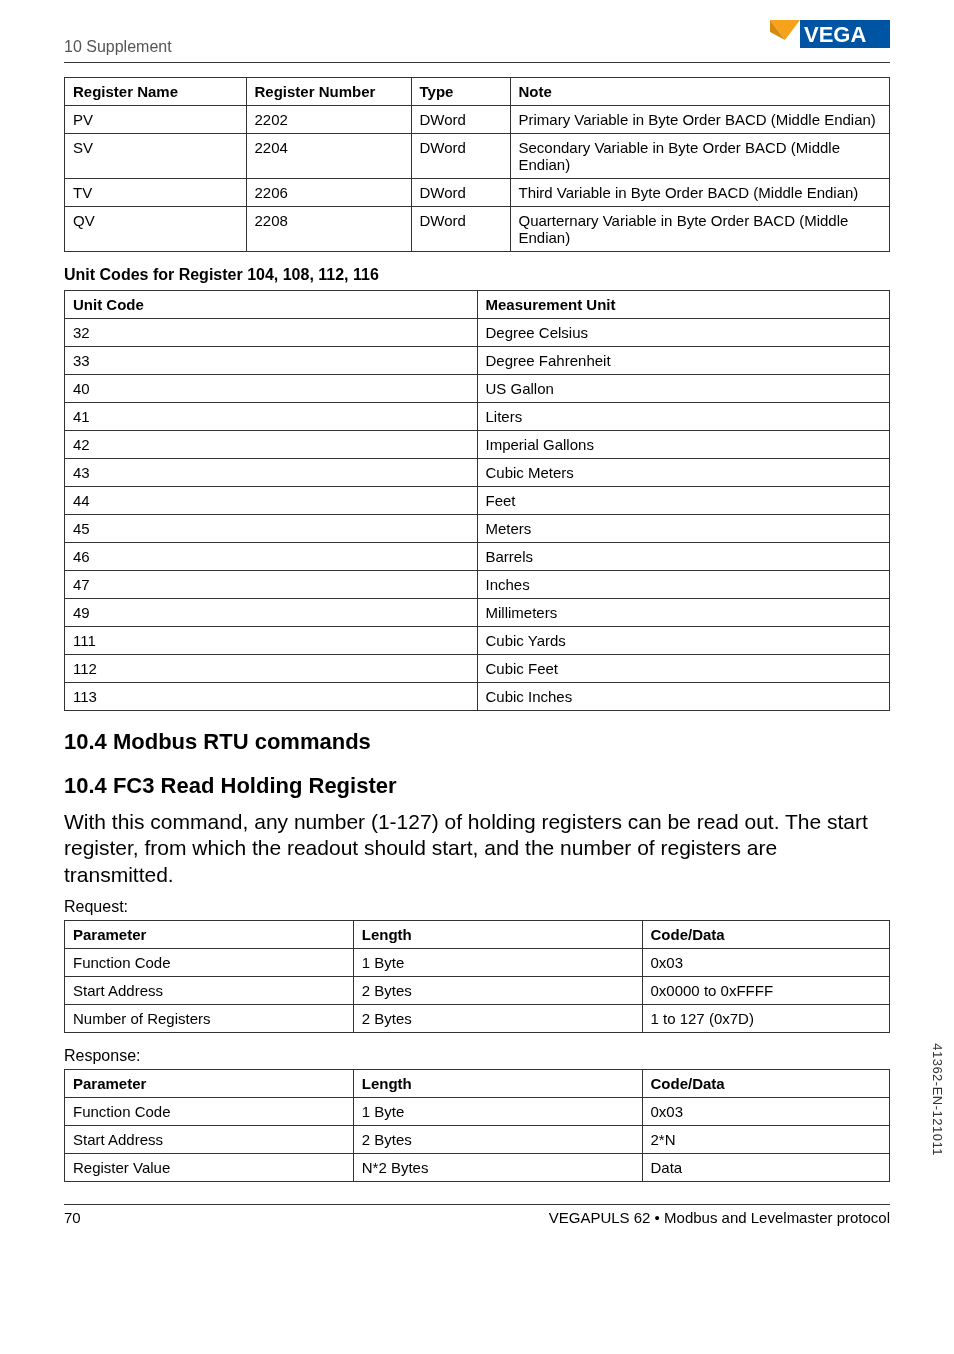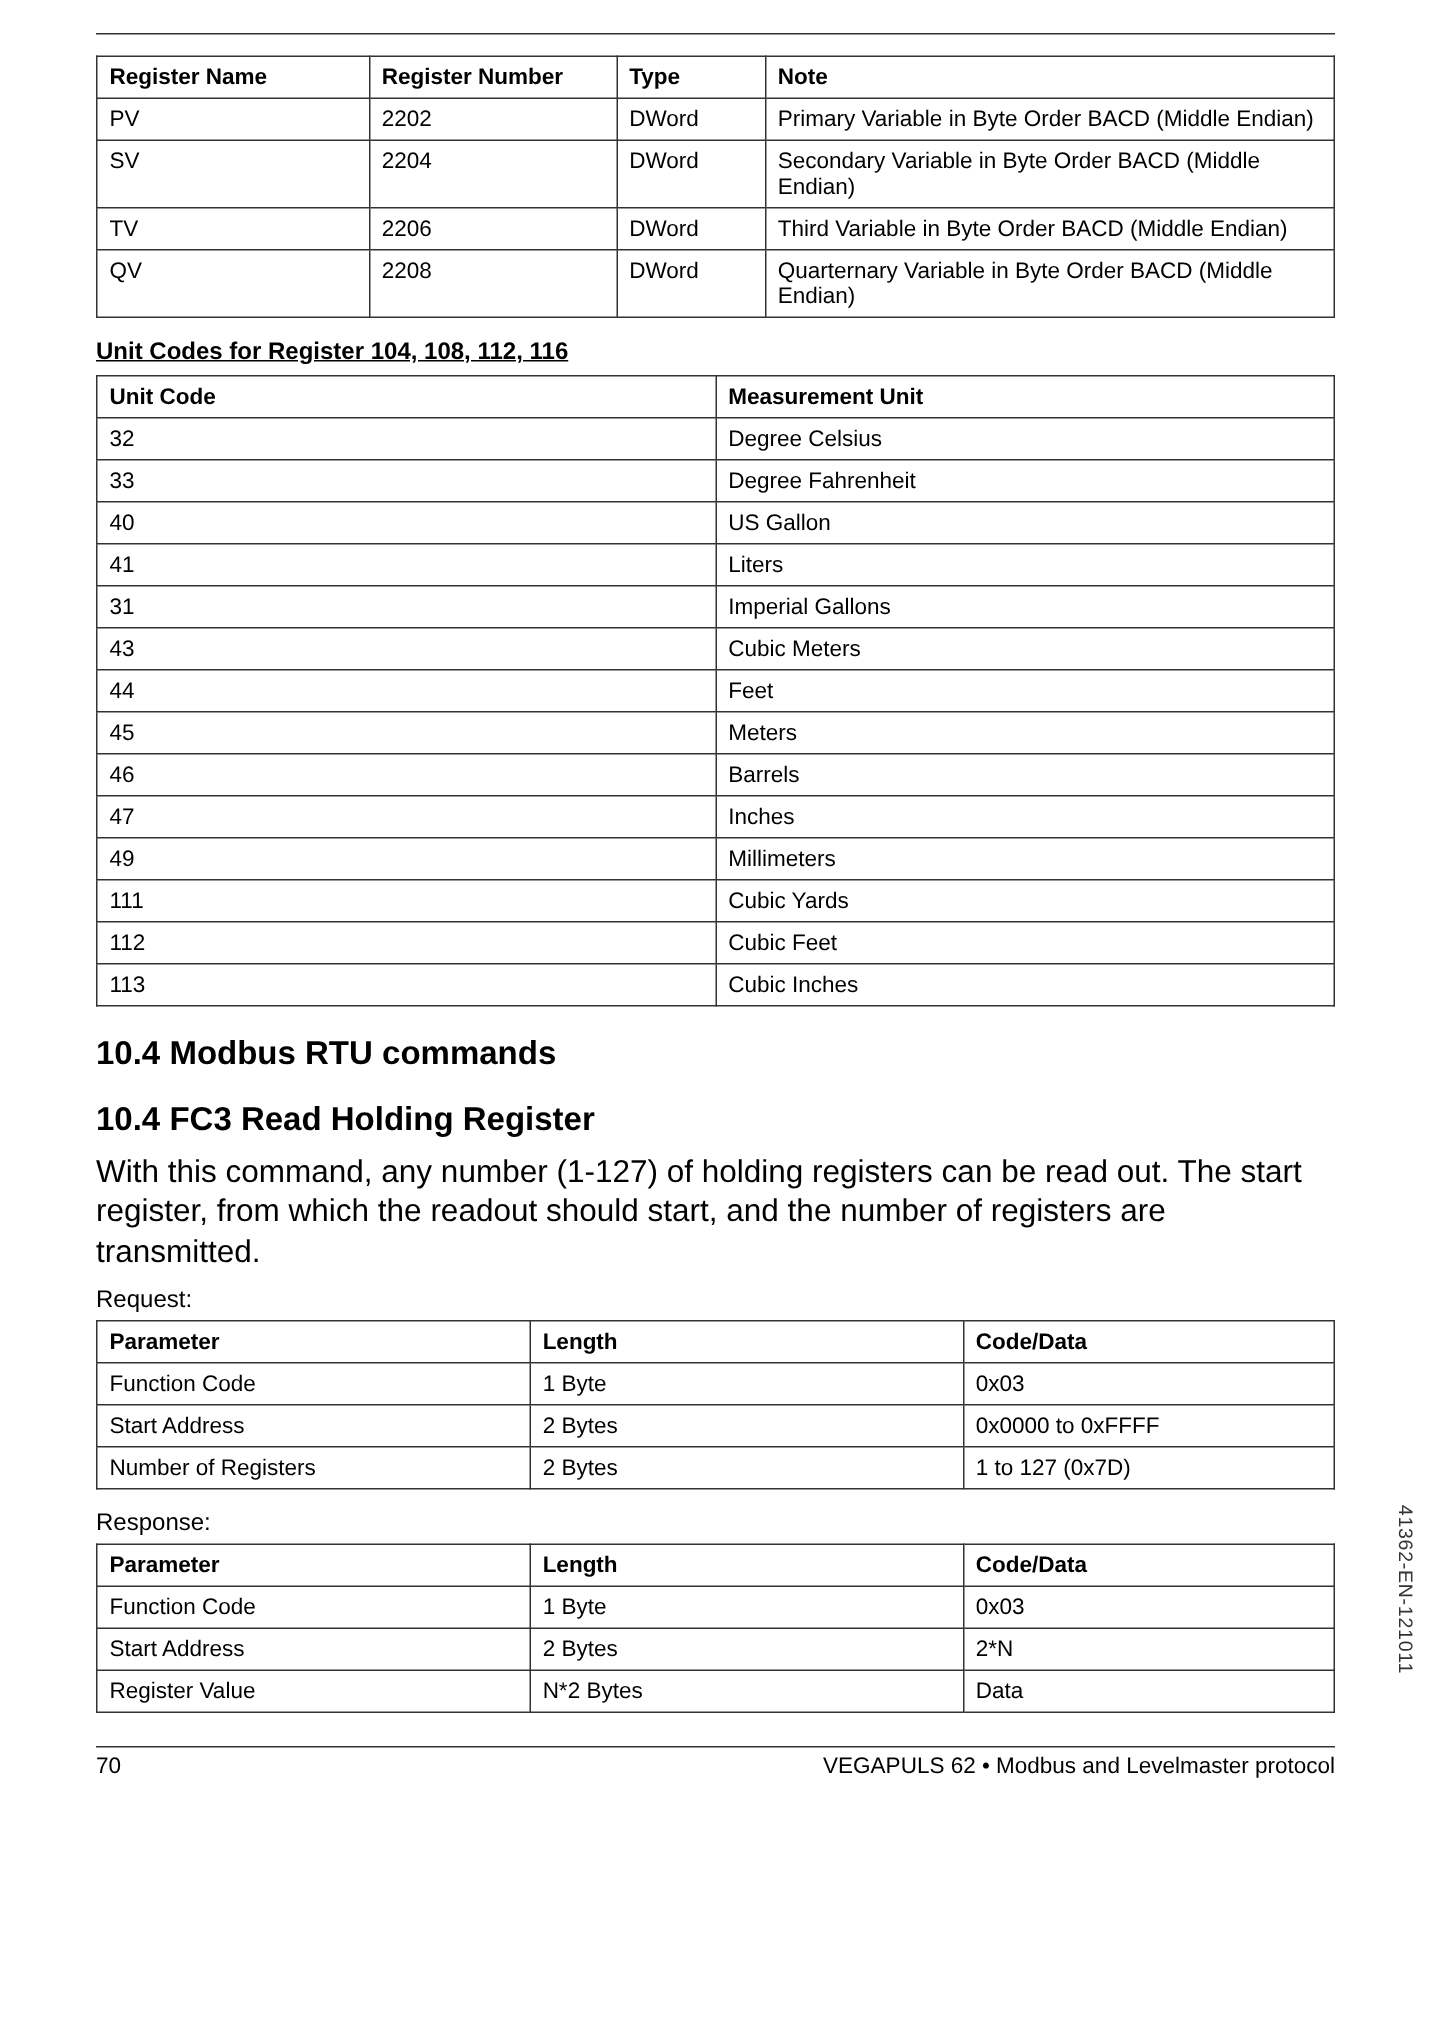--- a/index.html
+++ b/index.html
@@ -51,21 +51,20 @@
     vertical-align: top;
   }
   table.data th {
     font-weight: bold;
     background: #fff;
   }
   .section-title {
     font-size: 16px;
     font-weight: bold;
     margin: 6px 0 6px 0;
-    text-decoration: underline;
   }
   h2.h10 {
     font-size: 22px;
     font-weight: bold;
     margin: 18px 0 10px 0;
   }
   .para {
     font-size: 21px;
     line-height: 1.25;
     margin: 4px 0 10px 0;
@@ -93,20 +92,33 @@
     font-size: 13px;
     color: #333;
     letter-spacing: 0.5px;
   }
 </style>
 </head>
 <body>
 
 <div class="page">
 
+  <div class="header">
+    <div class="breadcrumb">10 Supplement</div>
+    <div class="logo">
+      <svg width="120" height="36" viewBox="0 0 120 36">
+        <g>
+          <polygon points="0,0 30,0 15,20" fill="#f6a21b"></polygon>
+          <polygon points="0,0 15,20 0,12" fill="#d88a10"></polygon>
+          <rect x="30" y="0" width="90" height="28" fill="#0054a4"></rect>
+          <text x="34" y="22" font-family="Arial" font-weight="bold" font-size="22" fill="#fff">VEGA</text>
+        </g>
+      </svg>
+    </div>
+  </div>
   <hr class="hr-top">
 
   <table class="data">
     <thead>
       <tr>
         <th style="width:22%">Register Name</th>
         <th style="width:20%">Register Number</th>
         <th style="width:12%">Type</th>
         <th>Note</th>
       </tr>
@@ -159,21 +171,21 @@
         </tr>
       <tr>
           <td>40</td>
           <td>US Gallon</td>
         </tr>
       <tr>
           <td>41</td>
           <td>Liters</td>
         </tr>
       <tr>
-          <td>31</td>
+          <td>42</td>
           <td>Imperial Gallons</td>
         </tr>
       <tr>
           <td>43</td>
           <td>Cubic Meters</td>
         </tr>
       <tr>
           <td>44</td>
           <td>Feet</td>
         </tr>

